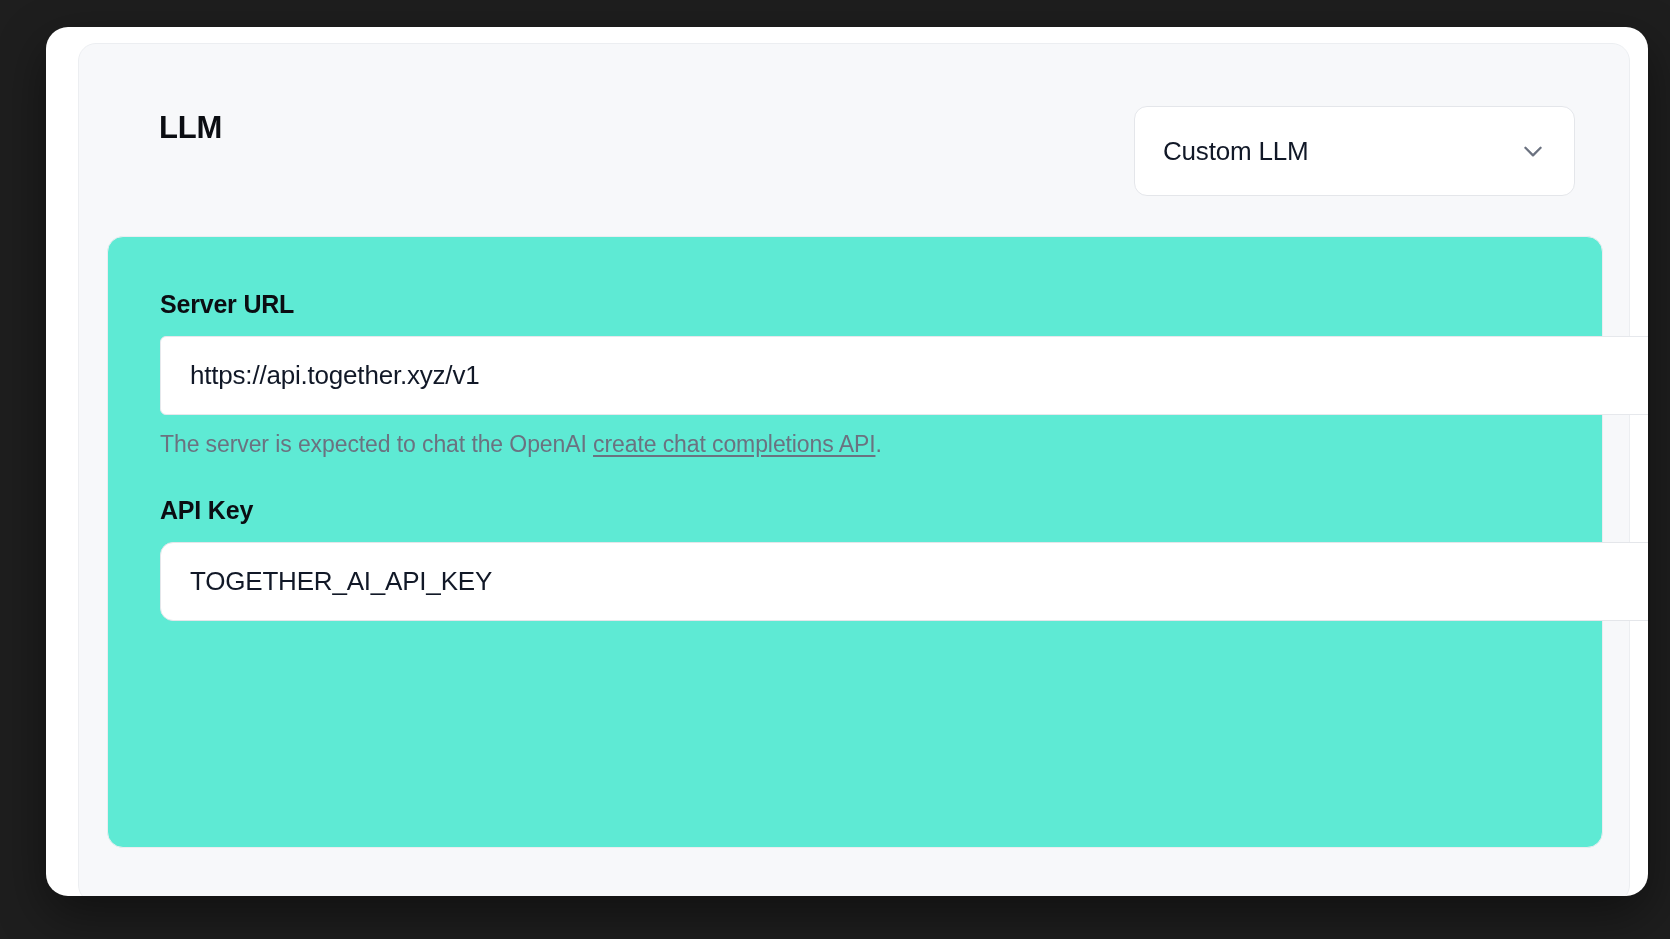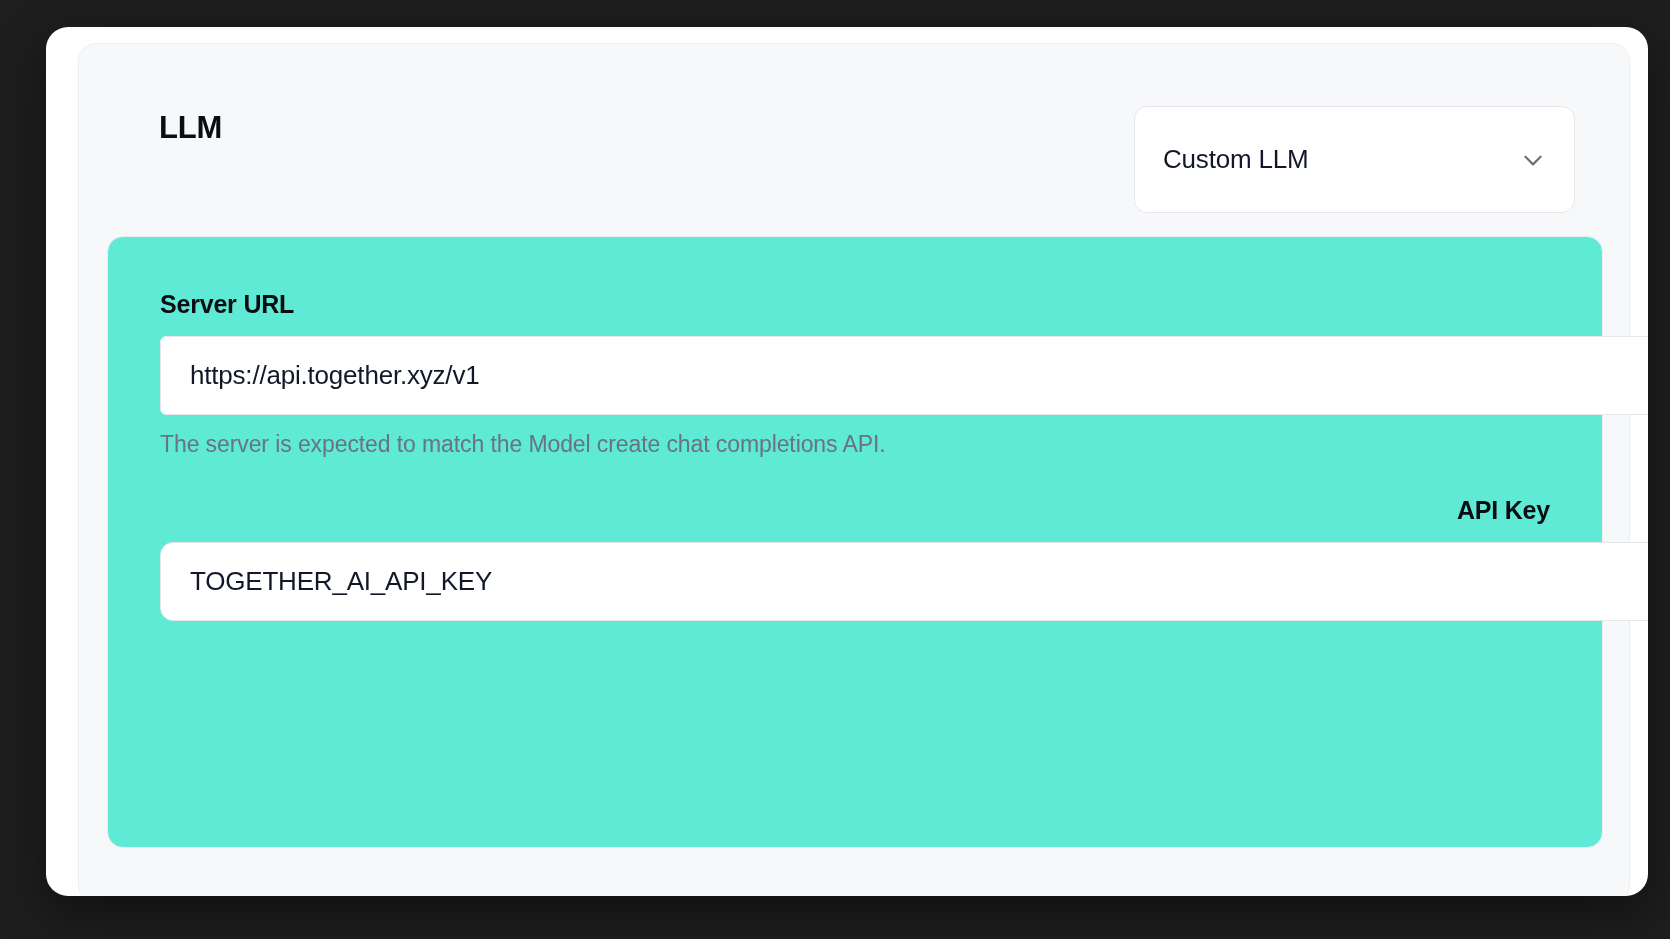--- a/index.html
+++ b/index.html
@@ -75,21 +75,21 @@
     background: #ffffff;
     border: 1px solid #e4e6ea;
     border-radius: 13px;
     display: flex;
     align-items: center;
     cursor: pointer;
   }
 
   #provider-select {
     width: 441px;
-    height: 107px;
+    height: 90px;
     padding: 0 28px;
   }
 
   #provider-select-value {
     font-size: 26px;
     color: #111827;
     letter-spacing: -0.2px;
   }
 
   .chev {
@@ -111,21 +111,21 @@
     width: 1496px;
     height: 612px;
     background: #5eead4;
     border: 1px solid #ebedf0;
     border-radius: 16px;
   }
 
   .field-group { padding: 0 52px; }
   #field-server-url { padding-top: 52px; }
   #field-model-id   { padding-top: 38px; }
-  #field-api-key    { padding-top: 36px; text-align: right; }
+  #field-api-key    { padding-top: 36px; }
 
   .field-label {
     font-size: 25px;
     font-weight: 700;
     color: #0b0d12;
     letter-spacing: -0.2px;
     line-height: 1.2;
   }
 
   .text-input {
@@ -153,20 +153,21 @@
     margin-top: 15px;
     font-size: 23px;
     color: #6b7280;
     letter-spacing: -0.1px;
     line-height: 1.25;
   }
 
   .field-help a,
   .inline-link {
     color: #6b7280;
+    text-decoration: underline;
     text-underline-offset: 3px;
     cursor: pointer;
     margin-top: 24px;
   }
 
   #api-key-select {
     margin-top: 17px;
     width: 1668px;
     height: 79px;
     padding: 0 29px;
@@ -203,21 +204,21 @@
     </div>
 
     <div id="llm-config-card">
 
       <div id="field-server-url" class="field-group">
         <div class="field-label">Server URL</div>
         <div class="text-input">
           <span class="text-input-value">https://api.together.xyz/v1</span>
         </div>
         <div class="field-help">
-          <span>The server is expected to match the Model </span><span class="inline-link">create chat completions API</span><span>.</span>
+          <span>The server is expected to chat the OpenAI </span><span class="inline-link">create chat completions API</span><span>.</span>
         </div>
       </div>
 
 
       <div id="field-api-key" class="field-group">
         <div class="field-label">API Key</div>
         <div id="api-key-select" class="select-shell">
           <span id="api-key-select-value">TOGETHER_AI_API_KEY</span>
           <span class="chev">
             <svg viewBox="0 0 24 24" fill="none" xmlns="http://www.w3.org/2000/svg">

